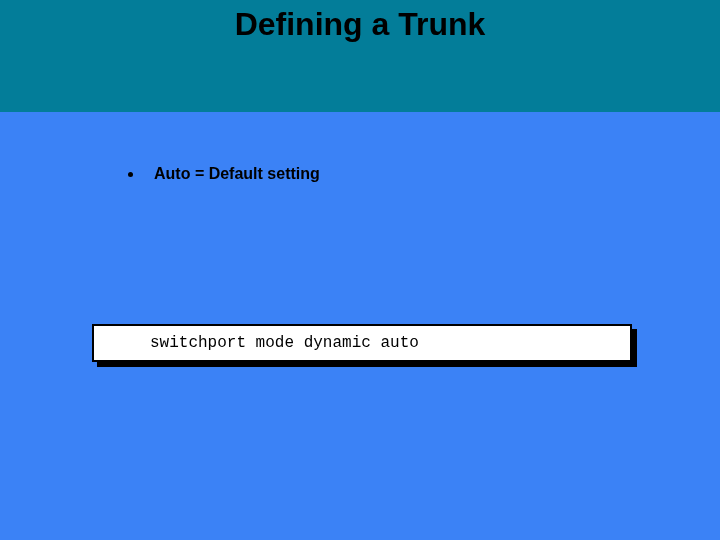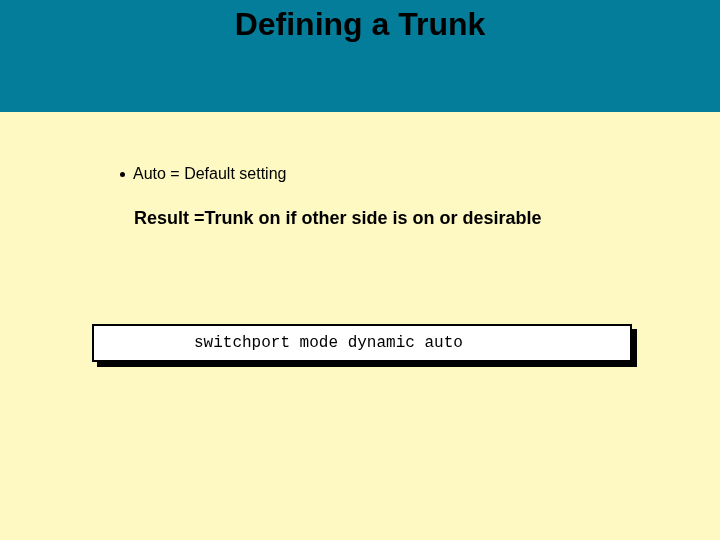--- a/index.html
+++ b/index.html
@@ -8,21 +8,21 @@
     width: 720px;
     height: 540px;
     background: #ffffff;
     font-family: Arial, Helvetica, sans-serif;
     overflow: hidden;
   }
   .slide {
     position: relative;
     width: 720px;
     height: 540px;
-    background: #fef9c3;
+    background: #3b82f6;
   }
   .header-band {
     position: absolute;
     top: 0;
     left: 0;
     width: 720px;
     height: 112px;
     background: #037d99;
   }
   .title {
@@ -30,27 +30,28 @@
     top: 6px;
     left: 0;
     width: 720px;
     text-align: center;
     font-size: 32px;
     font-weight: bold;
     color: #000000;
   }
   .bullet-row {
     position: absolute;
-    left: 120px;
+    left: 128px;
     top: 165px;
     font-size: 16px;
-    font-weight: normal;
+    font-weight: bold;
     color: #000000;
     display: flex;
     align-items: center;
+    gap: 13px;
   }
   .bullet-dot {
     width: 5px;
     height: 5px;
     border-radius: 50%;
     background: #000000;
     margin-right: 8px;
     flex-shrink: 0;
   }
   .result-line {
@@ -86,39 +87,38 @@
     background: #ffffff;
     border: 2px solid #000000;
     box-sizing: border-box;
     display: flex;
     align-items: center;
   }
   .cmd-text {
     font-family: "Courier New", Courier, monospace;
     font-size: 16px;
     color: #000000;
-    padding-left: 100px;
+    padding-left: 56px;
     white-space: pre;
   }
 </style>
 </head>
 <body>
 
 <div class="slide">
 
   <div class="header-band"></div>
 
   <div class="title">Defining a Trunk</div>
 
   <div class="bullet-row">
     <span class="bullet-dot"></span>
     <span>Auto = Default setting</span>
   </div>
 
-  <div class="result-line">Result =Trunk on if other side is on or desirable</div>
 
 
   <div class="cmd-box-shadow"></div>
   <div class="cmd-box">
     <span class="cmd-text">switchport mode dynamic auto</span>
   </div>
 
 </div>
 
 </body></html>

